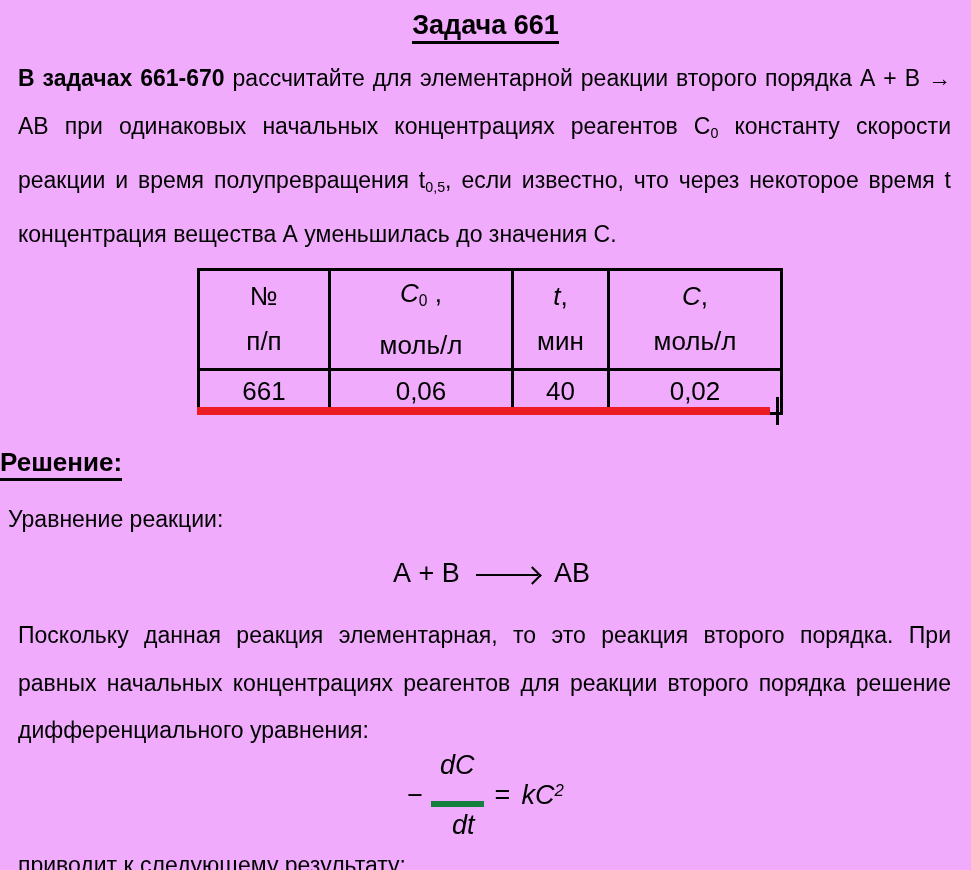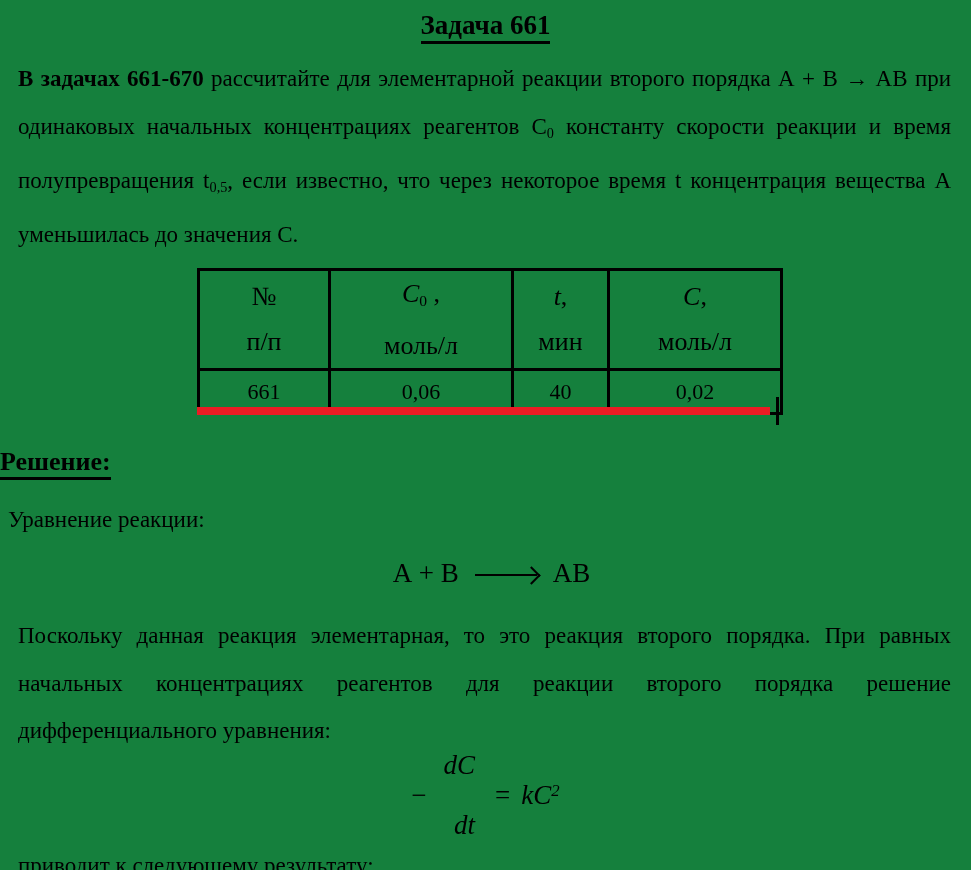--- a/index.html
+++ b/index.html
@@ -1,23 +1,23 @@
 <!DOCTYPE html>
 <html><head>
 <meta charset="utf-8">
 <style>
   html, body { margin: 0; padding: 0; }
   #root {
     position: relative;
     width: 971px;
     height: 870px;
-    background: #15803d;
+    background: #f0abfc;
     overflow: hidden;
     color: #000;
-    font-family: Liberation Serif, serif;
+    font-family: Liberation Sans, sans-serif;
   }
   .doc-title {
     position: absolute;
     top: 10px; left: 0;
     width: 100%;
     text-align: center;
     font-size: 27px;
     font-weight: bold;
   }
   .doc-title .u, .sol-heading .u {
@@ -48,21 +48,21 @@
     text-align: center;
   }
   .dtable td {
     border: 3px solid #000;
     padding: 0;
     vertical-align: middle;
   }
   .dtable .hcell { font-size: 26px; }
   .dtable .hcell .hl { display: block; line-height: 45px; }
   .dtable tr.hrow td { height: 90px; }
-  .dtable tr.drow td { height: 41px; font-size: 22px; line-height: 41px; }
+  .dtable tr.drow td { height: 41px; font-size: 26px; line-height: 41px; }
   .col1 { width: 128px; }
   .col2 { width: 180px; }
   .col3 { width: 93px; }
   .col4 { width: 170px; }
   .ital { font-style: italic; }
   .tsub { font-size: 0.6em; vertical-align: -0.25em; }
 
   .red-line {
     position: absolute;
     left: 197px; top: 407px;

